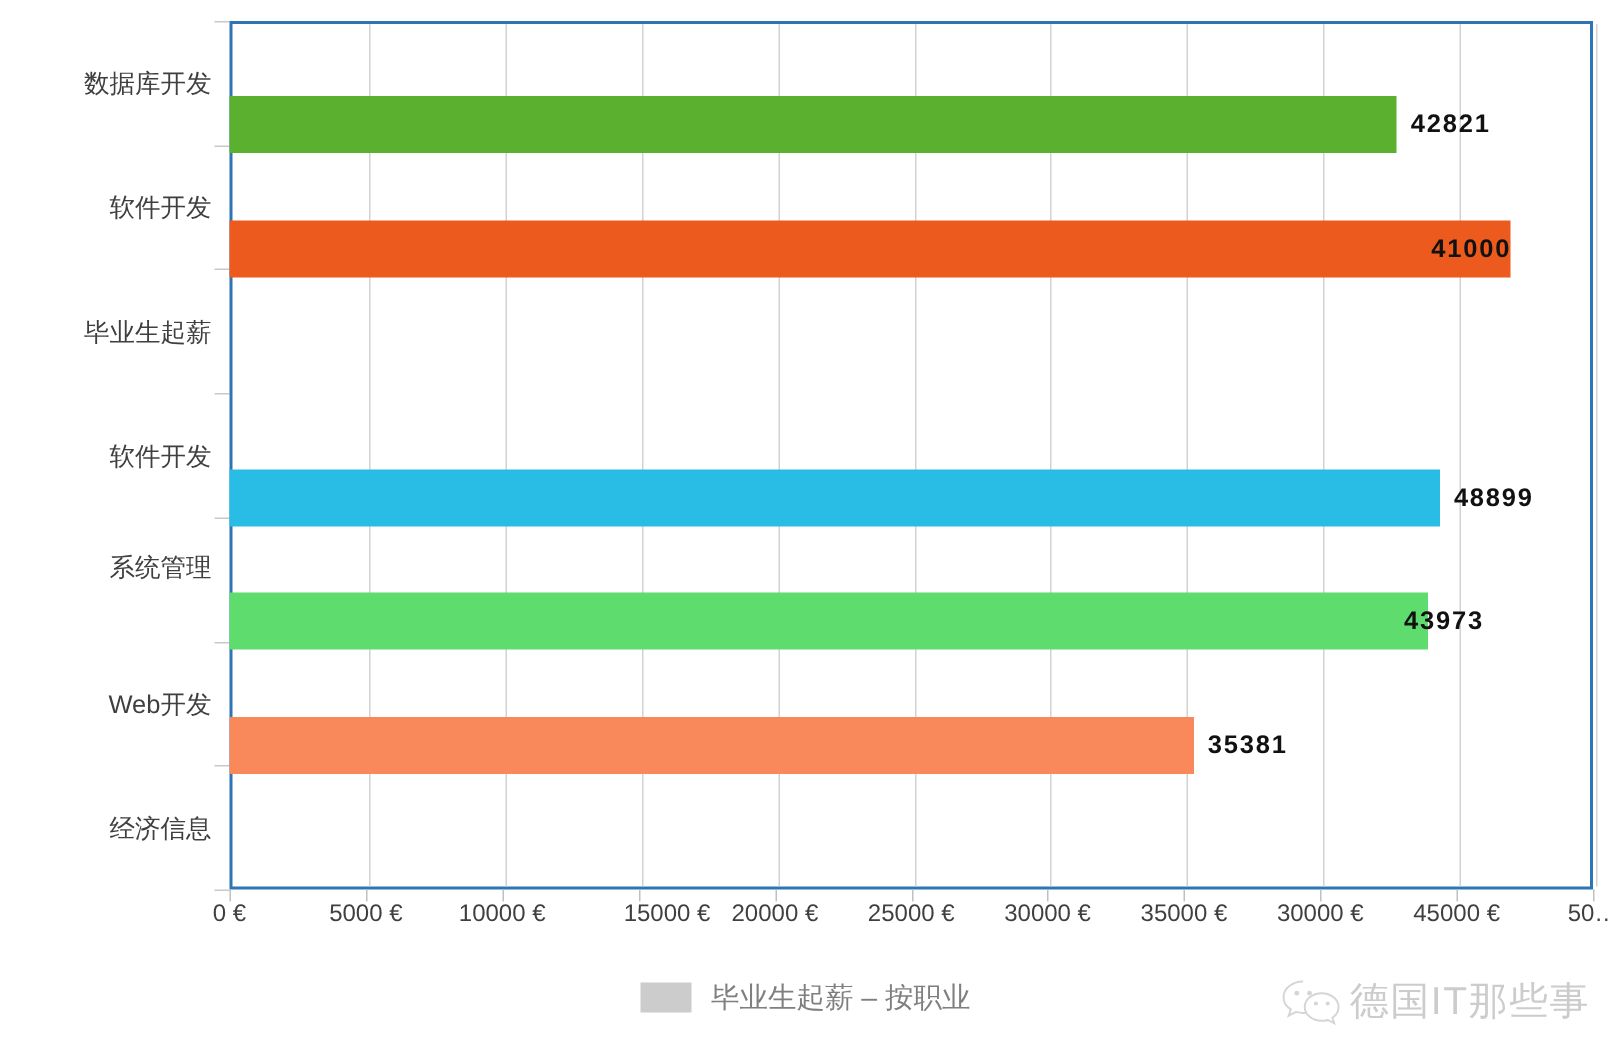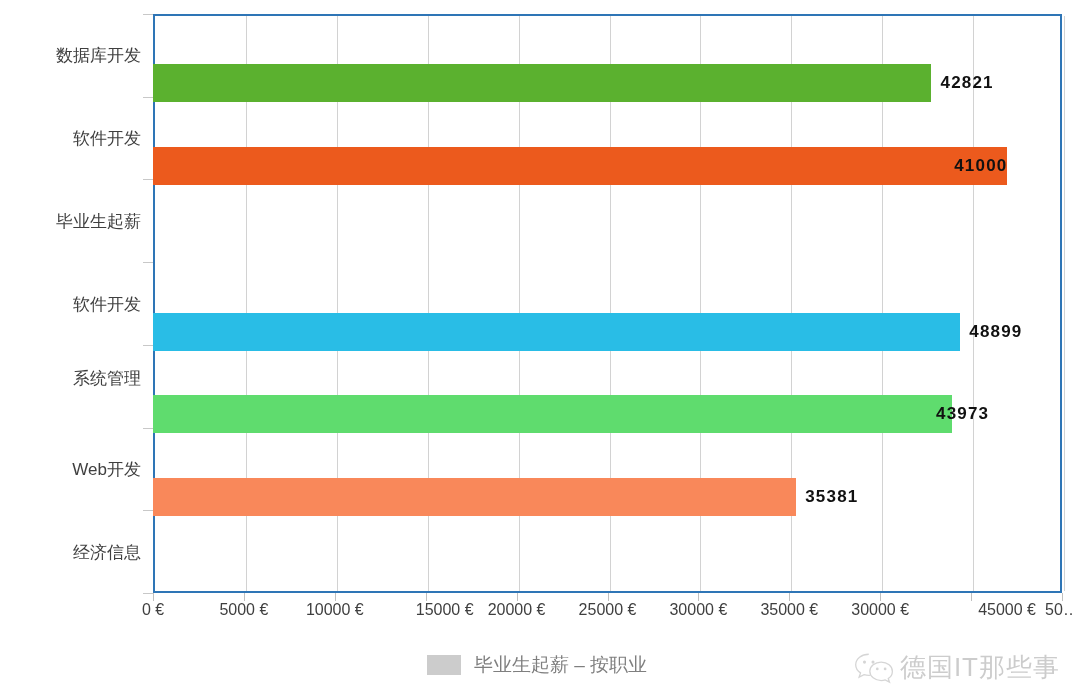--- a/index.html
+++ b/index.html
@@ -181,21 +181,21 @@
       <div class="xlabel" style="left: 516.6px;">20000 €</div>
       <div class="xtick" style="left: 607.5px;"></div>
       <div class="xlabel" style="left: 607.5px;">25000 €</div>
       <div class="xtick" style="left: 698.4px;"></div>
       <div class="xlabel" style="left: 698.4px;">30000 €</div>
       <div class="xtick" style="left: 789.3px;"></div>
       <div class="xlabel" style="left: 789.3px;">35000 €</div>
       <div class="xtick" style="left: 880.2px;"></div>
       <div class="xlabel" style="left: 880.2px;">30000 €</div>
       <div class="xtick" style="left: 971.1px;"></div>
-      <div class="xlabel" style="left: 971.1px; margin-left: 36px;">45000 €</div>
+      <div class="xlabel" style="left: 971.1px;">45000 €</div>
       <div class="xtick" style="left: 1062px;"></div>
       <div class="xlabel" style="left: 1062px;">50…</div>
     </div>
 
   <div class="legend" id="legend">
       <span class="legend-swatch" style="background: rgb(204, 204, 204);"></span>
       <span class="legend-text">毕业生起薪 – 按职业</span>
     </div>
 
   <div class="watermark">

